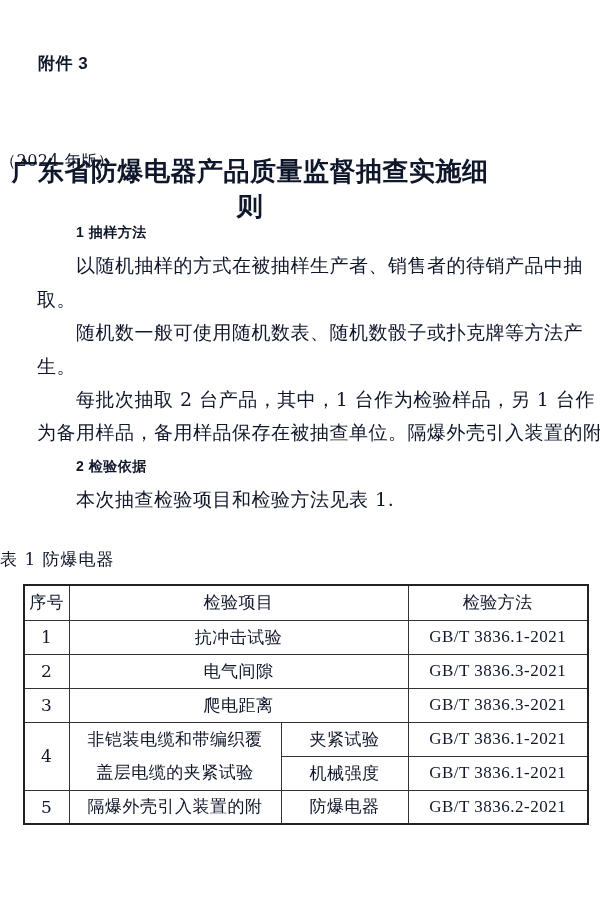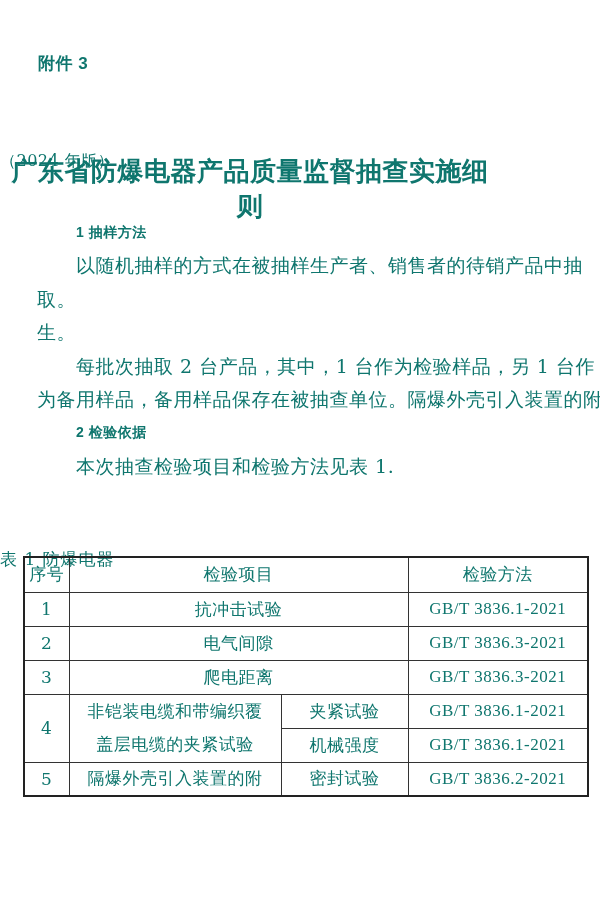--- a/index.html
+++ b/index.html
@@ -5,21 +5,21 @@
   html, body {
     margin: 0;
     padding: 0;
     background: #ffffff;
   }
   .page {
     position: relative;
     width: 600px;
     height: 899px;
     background: #ffffff;
-    color: #0f766e;
+    color: #0f172a;
     font-family: "DejaVu Serif", "Liberation Serif", serif;
     overflow: hidden;
   }
   .attachment-label {
     position: absolute;
     left: 38px;
     top: 52px;
     font-size: 17px;
     font-weight: 600;
     font-family: "Liberation Sans", "DejaVu Sans", sans-serif;
@@ -71,21 +71,21 @@
     position: absolute;
     left: 0;
     top: 548px;
     width: 600px;
     font-size: 17px;
     letter-spacing: 1px;
   }
   table.inspection-table {
     position: absolute;
     left: 23px;
-    top: 556px;
+    top: 584px;
     border-collapse: collapse;
     table-layout: fixed;
     border: 2px solid #222222;
   }
   table.inspection-table td {
     border: 1px solid #333333;
     text-align: center;
     vertical-align: middle;
     font-size: 17px;
     padding: 0;
@@ -108,20 +108,21 @@
   <div class="attachment-label">附件 3</div>
 
   <div class="doc-title">广东省防爆电器产品质量监督抽查实施细则</div>
 
   <div class="doc-subtitle">（2024 年版）</div>
 
   <div class="body-block">
     <div class="line heading">1 抽样方法</div>
     <div class="line indent">以随机抽样的方式在被抽样生产者、销售者的待销产品中抽</div>
     <div class="line">取。</div>
+    <div class="line indent">随机数一般可使用随机数表、随机数骰子或扑克牌等方法产</div>
     <div class="line">生。</div>
     <div class="line indent">每批次抽取 2 台产品，其中，1 台作为检验样品，另 1 台作</div>
     <div class="line">为备用样品，备用样品保存在被抽查单位。隔爆外壳引入装置的附</div>
     <div class="line heading">2 检验依据</div>
     <div class="line indent">本次抽查检验项目和检验方法见表 1.</div>
   </div>
 
   <div class="table-caption">表 1 防爆电器</div>
 
   <table class="inspection-table">
@@ -161,19 +162,19 @@
         <td>夹紧试验</td>
         <td class="method-cell">GB/T 3836.1-2021</td>
       </tr>
       <tr class="data-row">
         <td>机械强度</td>
         <td class="method-cell">GB/T 3836.1-2021</td>
       </tr>
       <tr class="data-row">
         <td>5</td>
         <td>隔爆外壳引入装置的附</td>
-        <td>密封试验</td>
+        <td>防爆电器</td>
         <td class="method-cell">GB/T 3836.2-2021</td>
       </tr>
     </tbody>
   </table>
 
 </div>
 
 </body></html>

